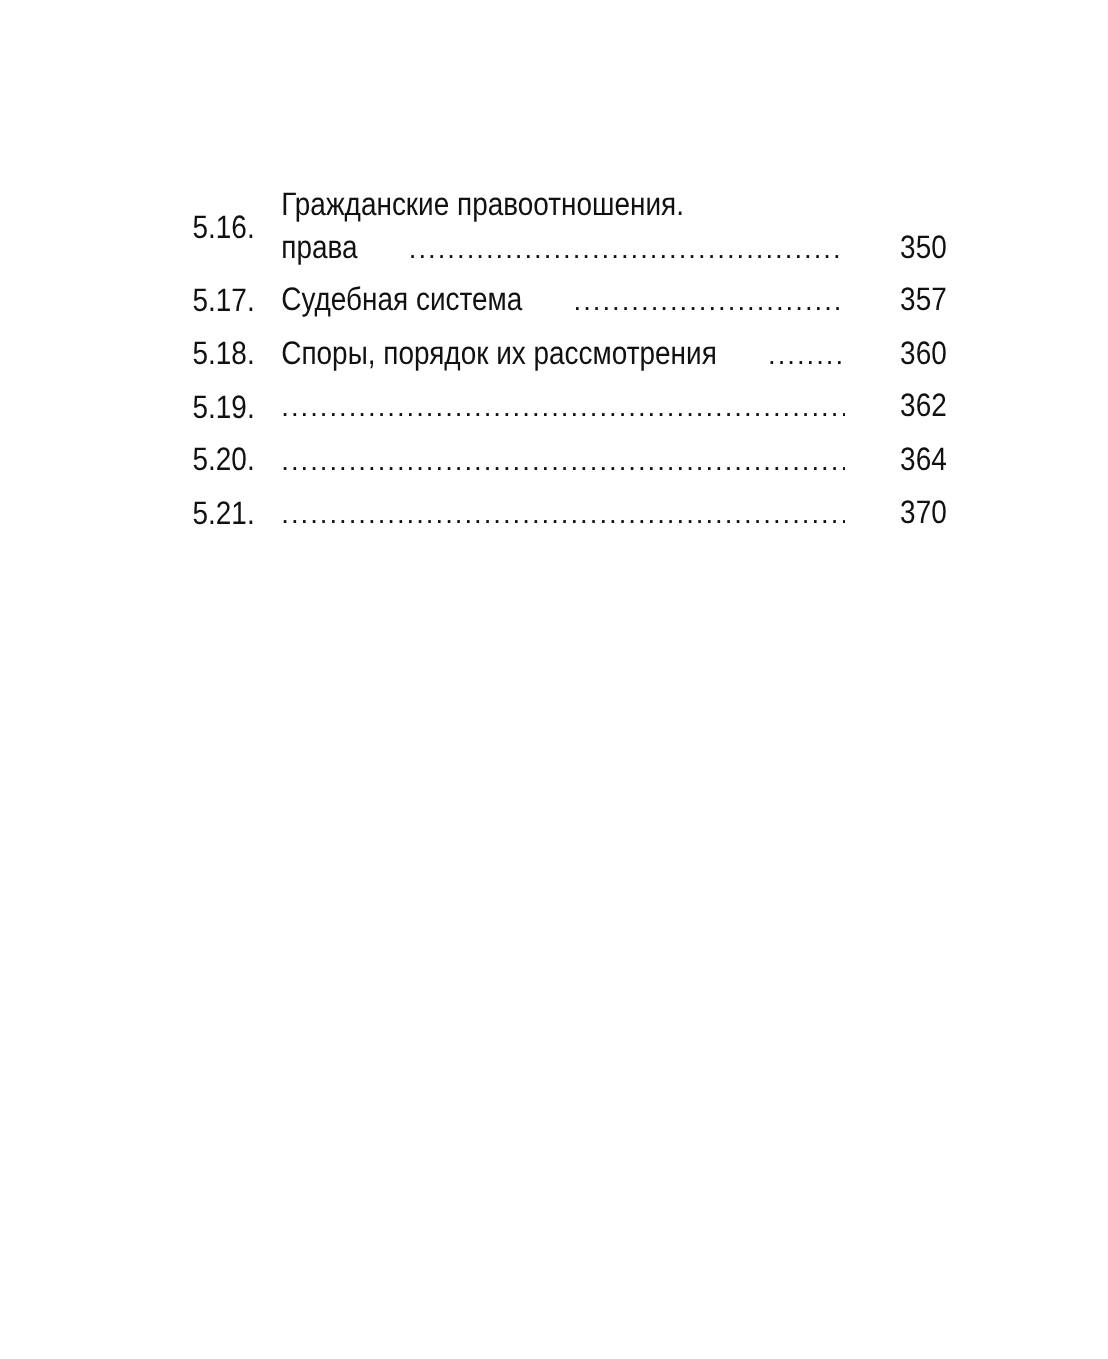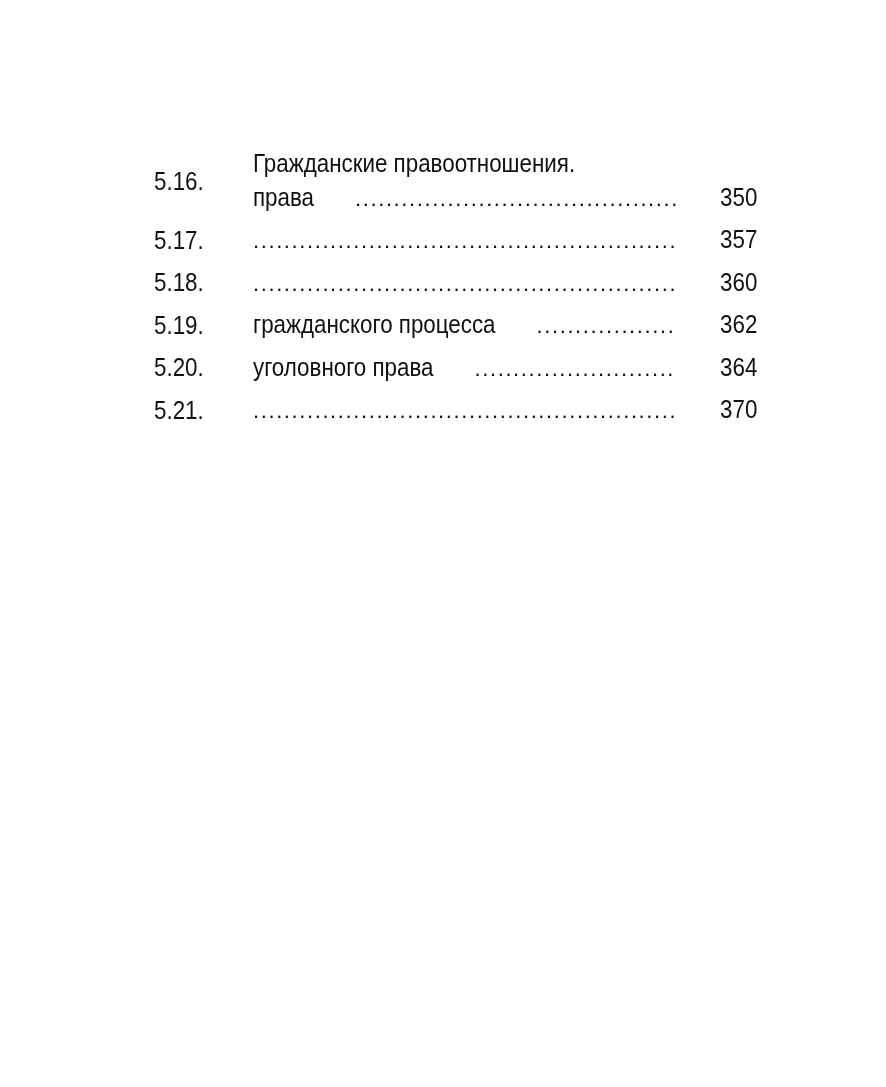--- a/index.html
+++ b/index.html
@@ -31,21 +31,20 @@
       flex: 0 0 71px;
       font-size: 26px;
       line-height: 33px;
       white-space: nowrap;
       transform: scaleX(0.86);
       transform-origin: left center;
     }
     .body {
       flex: 1 1 auto;
       min-width: 0;
-      margin-left: 28px;
     }
     .line {
       font-size: 26px;
       line-height: 33.5px;
       white-space: nowrap;
       overflow: hidden;
     }
     .line .txt {
       display: inline-block;
       transform: scaleX(0.86);
@@ -98,52 +97,52 @@
         <span class="leader"> ........................................................................................................................................................................................................</span>
         <span class="page">350</span>
       </div>
     </div>
   </div>
 
   <div class="entry">
     <div class="num">5.17.</div>
     <div class="body">
       <div class="last">
+        <span class="title-wrap" style="width: 198.815px; display: inline-block;"><span class="txt">Судебная система</span></span>
         <span class="leader"> ........................................................................................................................................................................................................</span>
         <span class="page">357</span>
       </div>
     </div>
   </div>
 
   <div class="entry">
     <div class="num">5.18.</div>
     <div class="body">
       <div class="last">
+        <span class="title-wrap" style="width: 354.434px; display: inline-block;"><span class="txt">Споры, порядок их рассмотрения</span></span>
         <span class="leader"> ........................................................................................................................................................................................................</span>
         <span class="page">360</span>
       </div>
     </div>
   </div>
 
   <div class="entry">
     <div class="num">5.19.</div>
     <div class="body">
       <div class="last">
-        <span class="title-wrap" style="width: 248.547px; display: inline-block;"><span class="txt">гражданского процесса</span></span>
         <span class="leader"> ........................................................................................................................................................................................................</span>
         <span class="page">362</span>
       </div>
     </div>
   </div>
 
   <div class="entry">
     <div class="num">5.20.</div>
     <div class="body">
       <div class="last">
-        <span class="title-wrap" style="width: 186.546px; display: inline-block;"><span class="txt">уголовного права</span></span>
         <span class="leader"> ........................................................................................................................................................................................................</span>
         <span class="page">364</span>
       </div>
     </div>
   </div>
 
   <div class="entry">
     <div class="num">5.21.</div>
     <div class="body">
       <div class="last">

